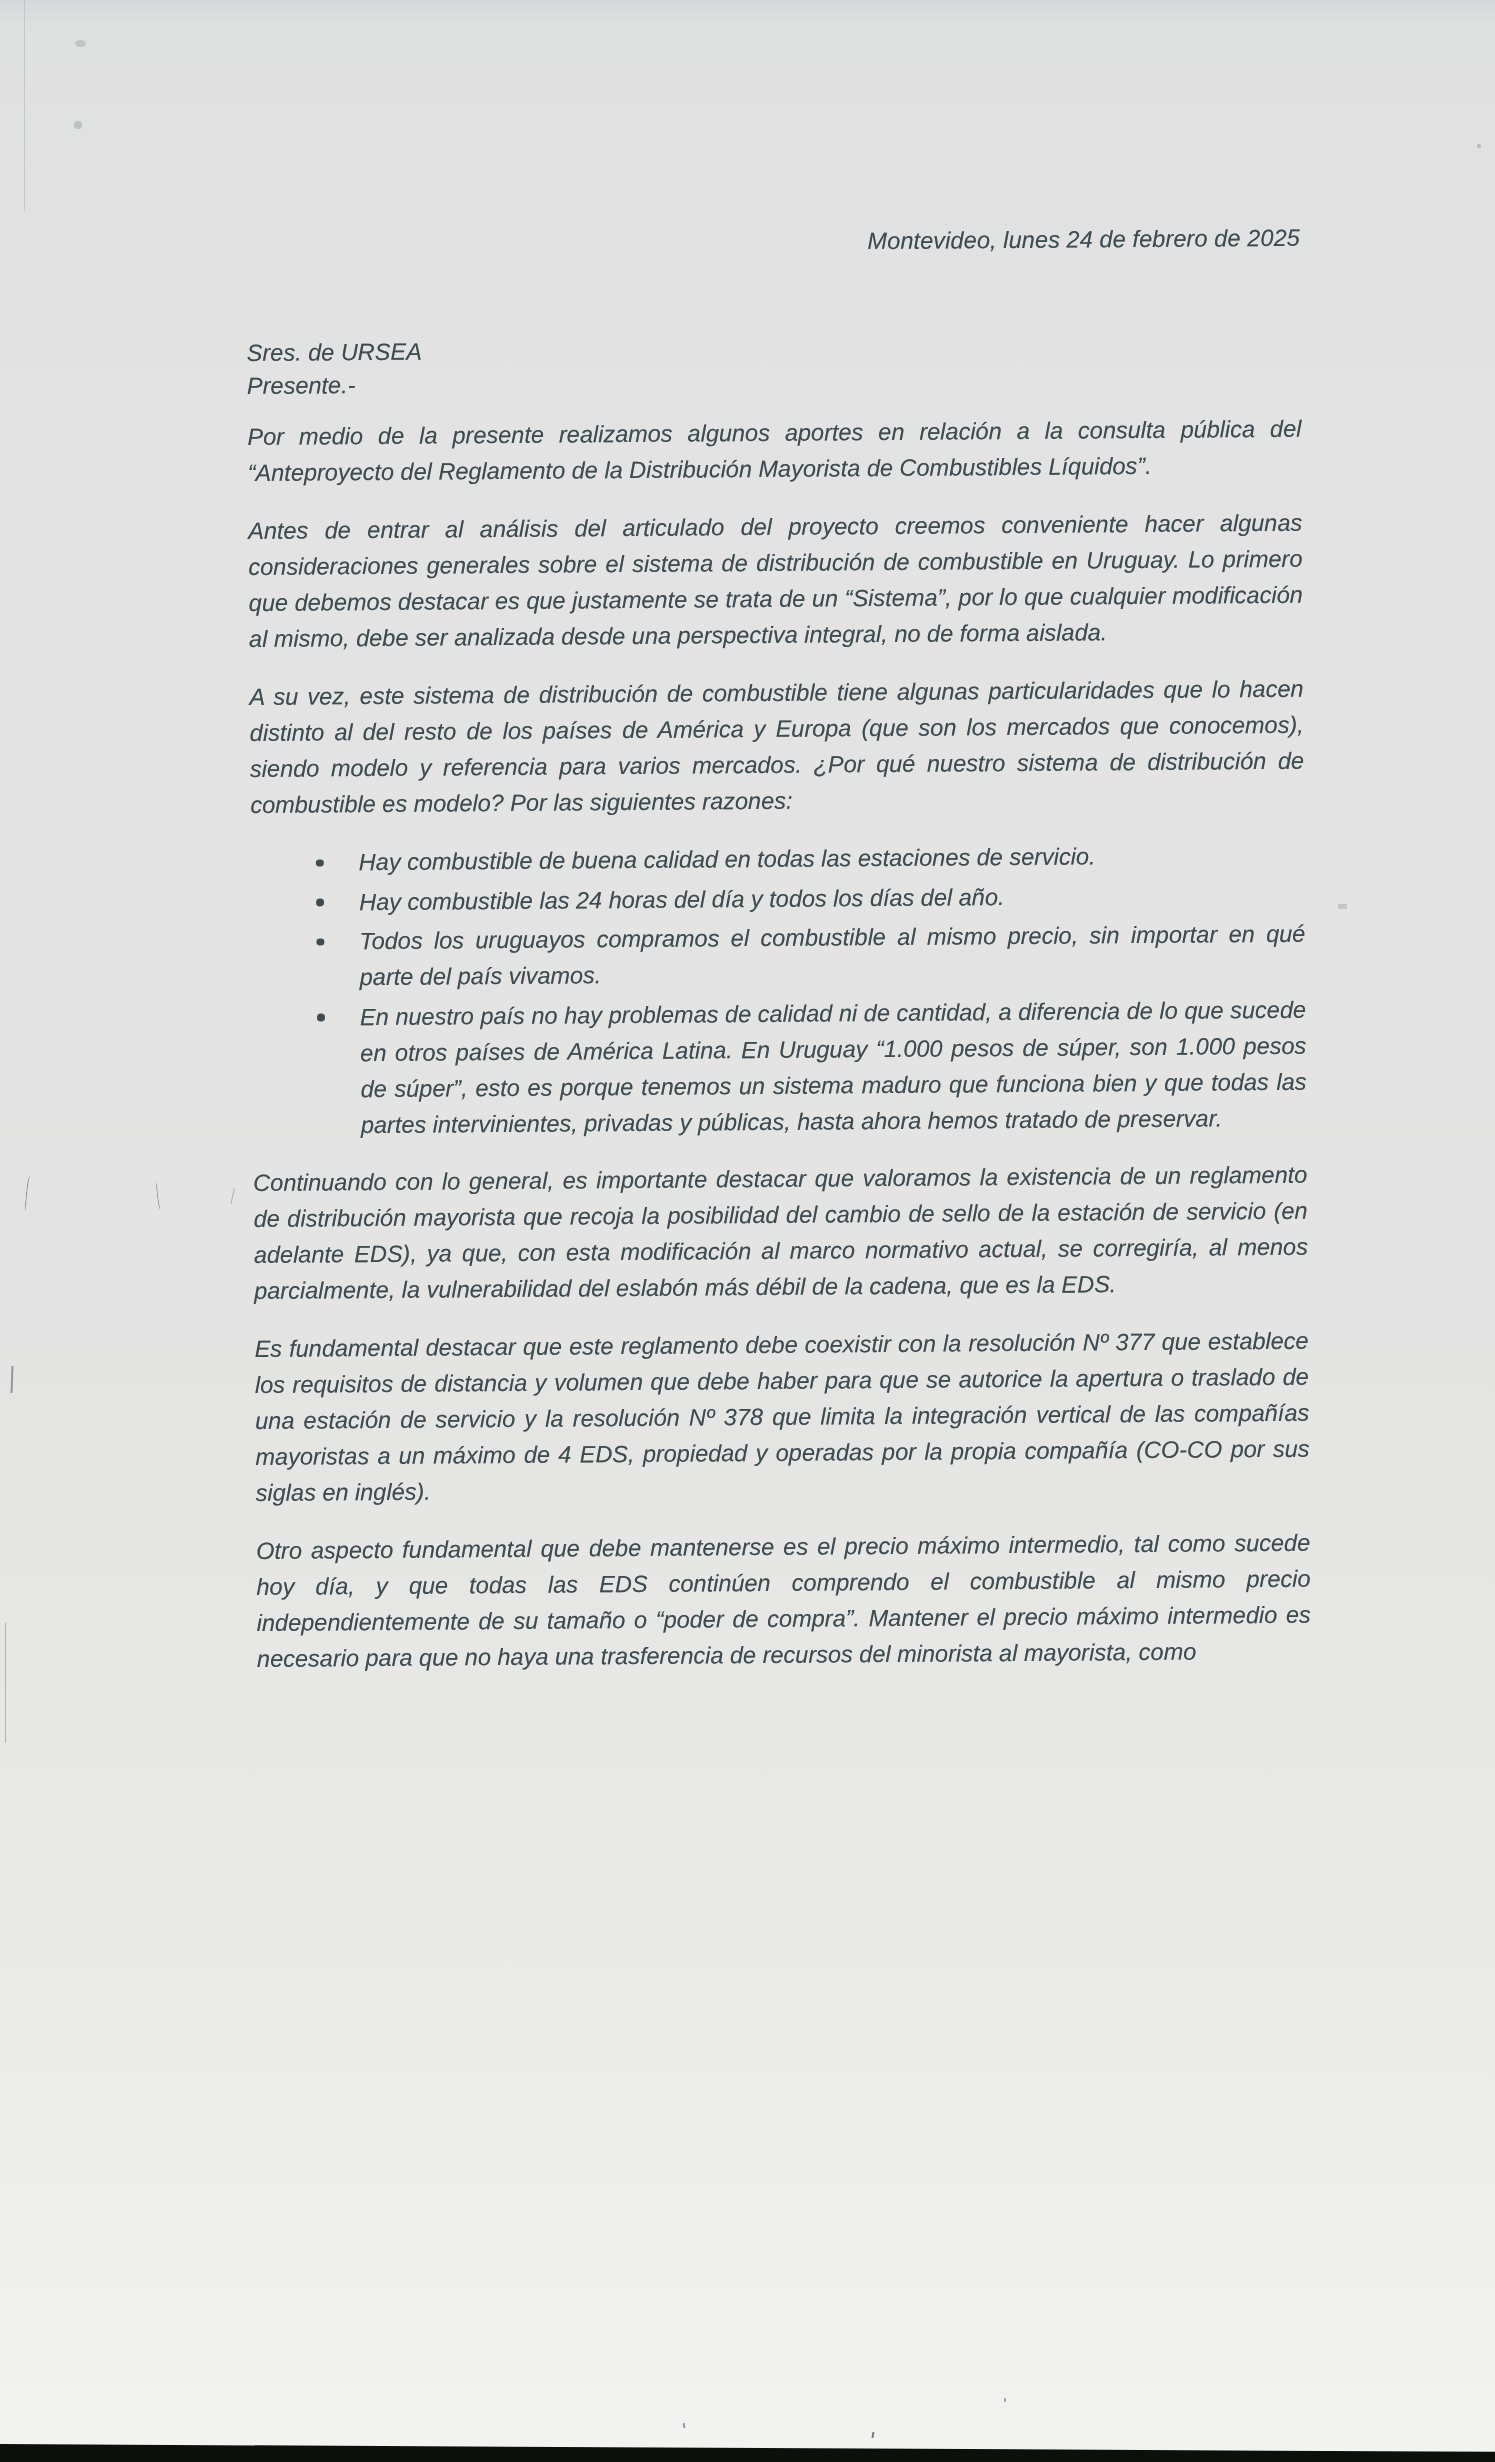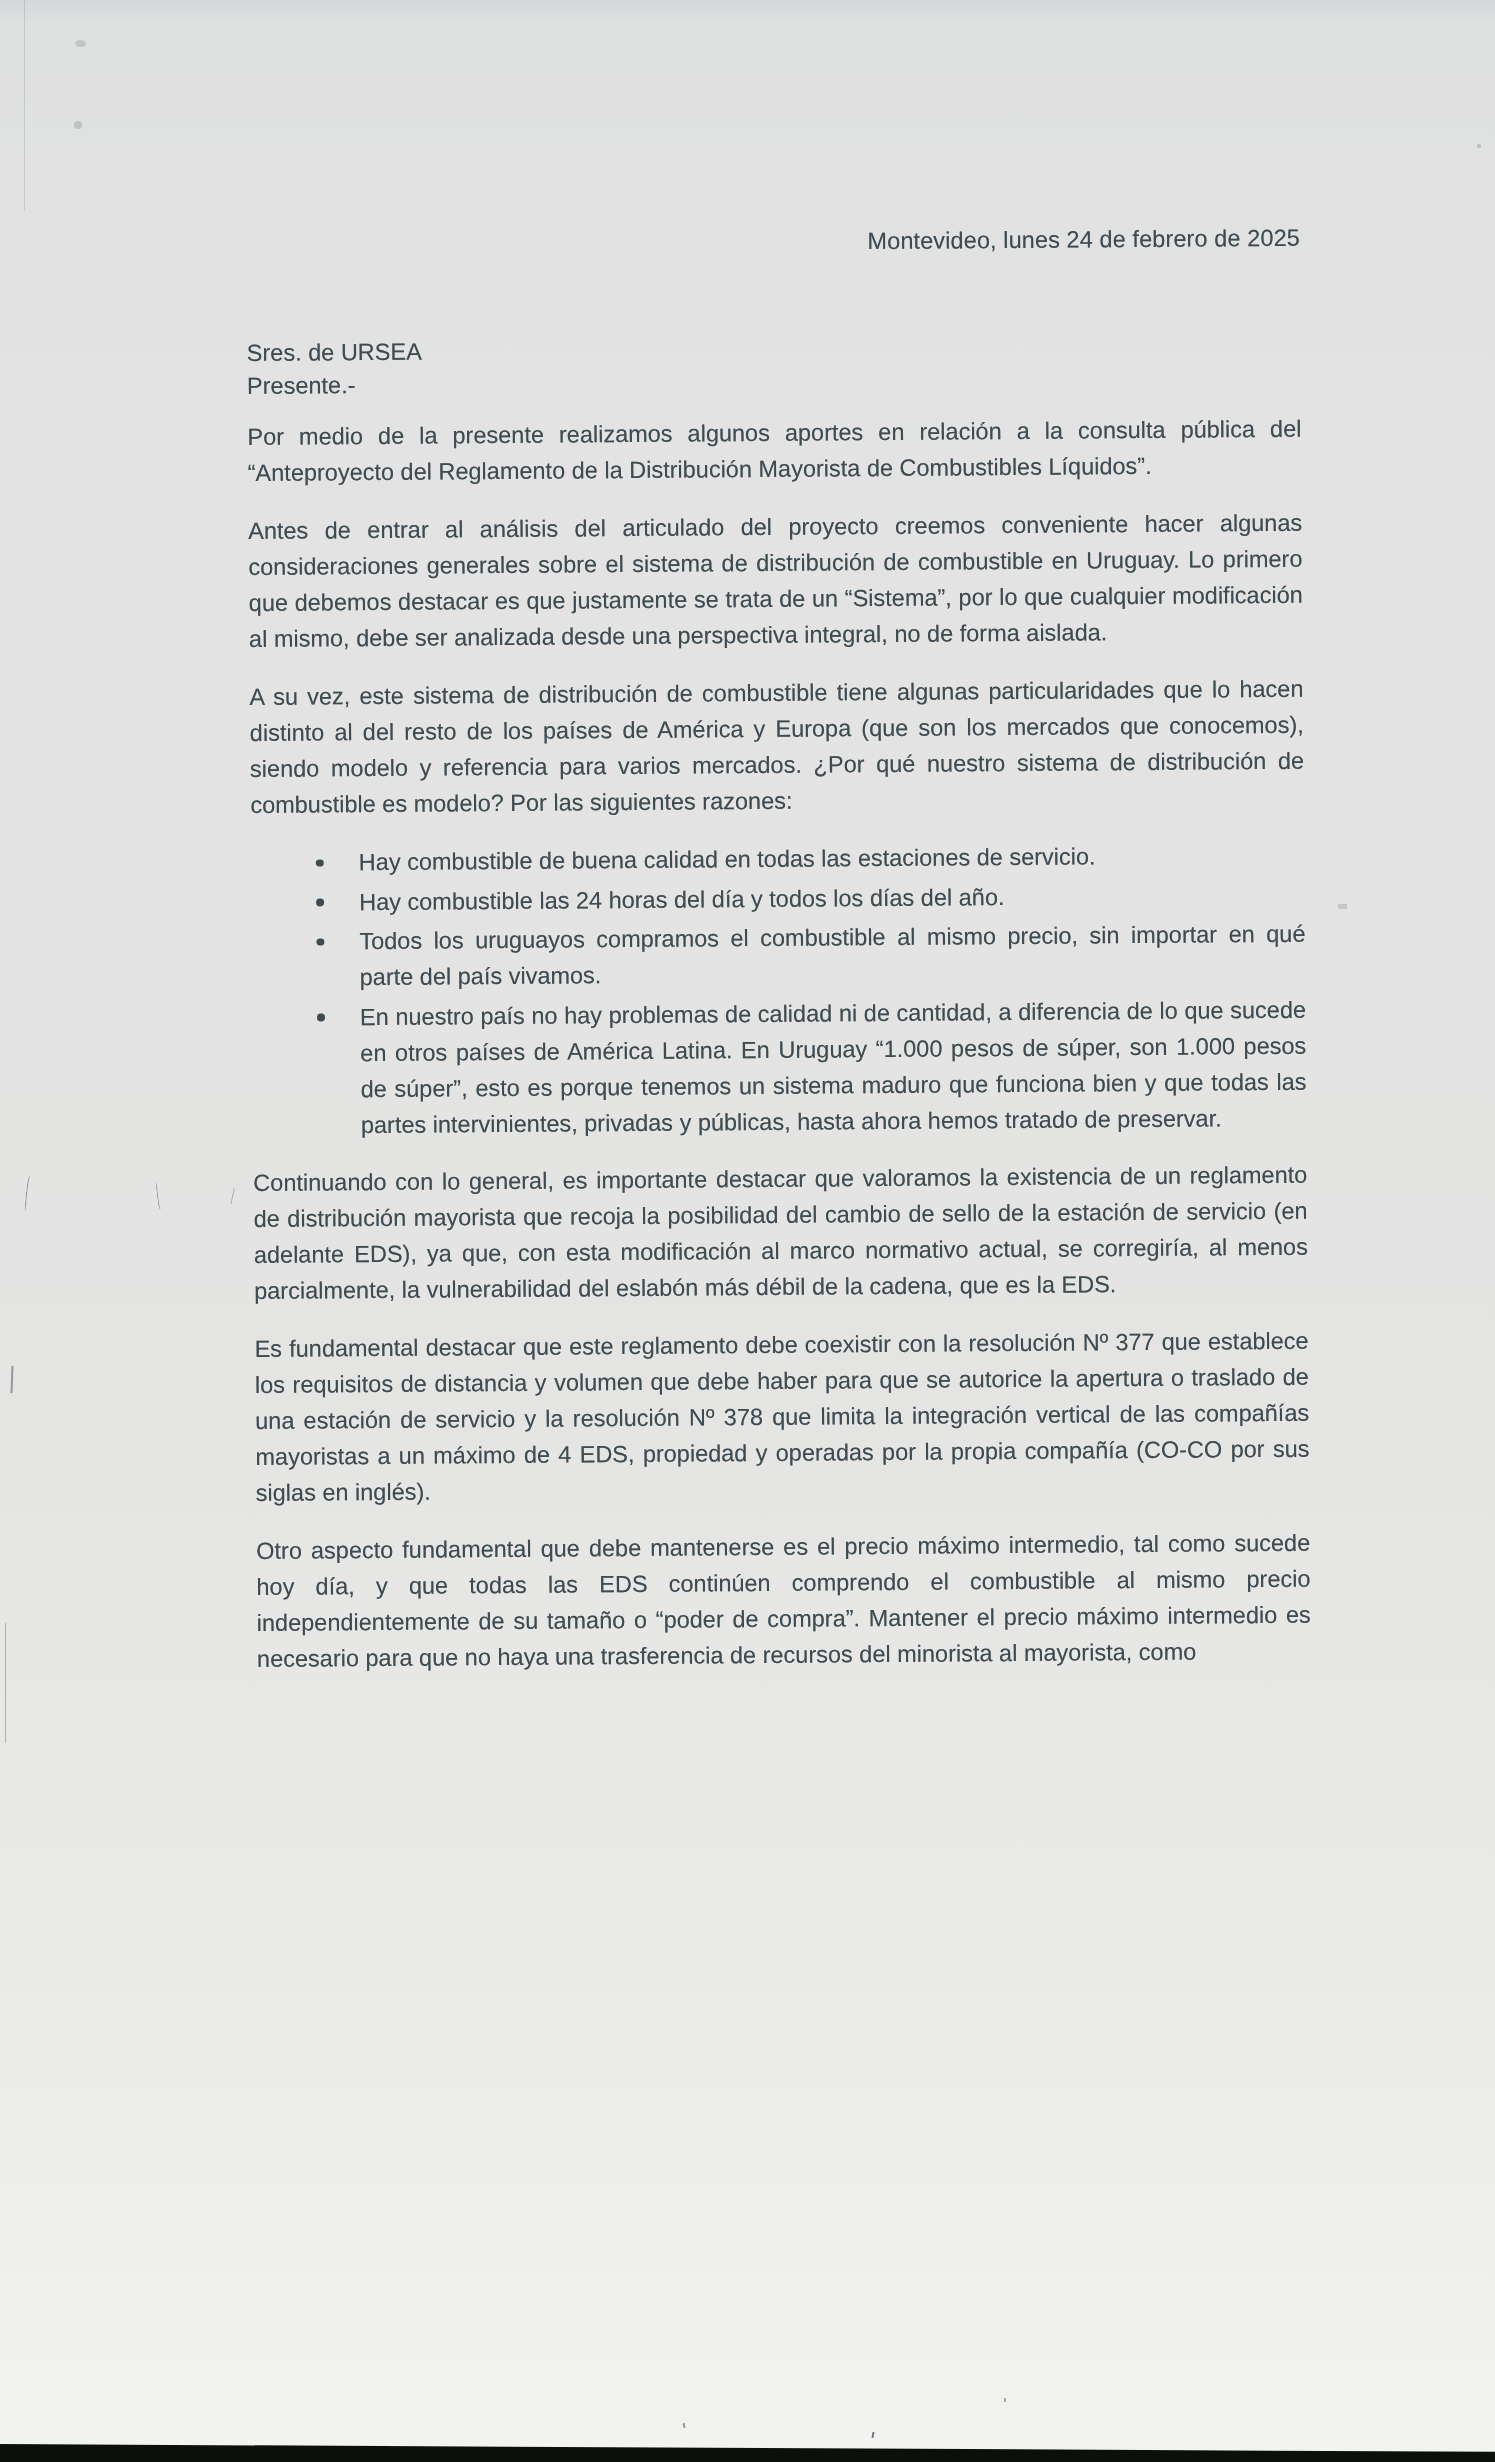--- a/index.html
+++ b/index.html
@@ -16,20 +16,21 @@
     height: 2462px;
     background: linear-gradient(180deg,
       #d5d8da 0px,
       #dfe1e0 28px,
       #e2e3e2 18%,
       #e4e5e3 55%,
       #eaebe9 80%,
       #f0f1ef 94%,
       #f3f4f2 100%);
     overflow: hidden;
+    font-style: italic;
   }
   .skew {
     position: absolute;
     left: 0; top: 0;
     width: 1495px;
     height: 2462px;
     transform: rotate(-0.45deg);
     transform-origin: 246px 252px;
     color: #3e4b51;
     text-shadow: 0 0 0.6px rgba(62,75,81,0.45);

